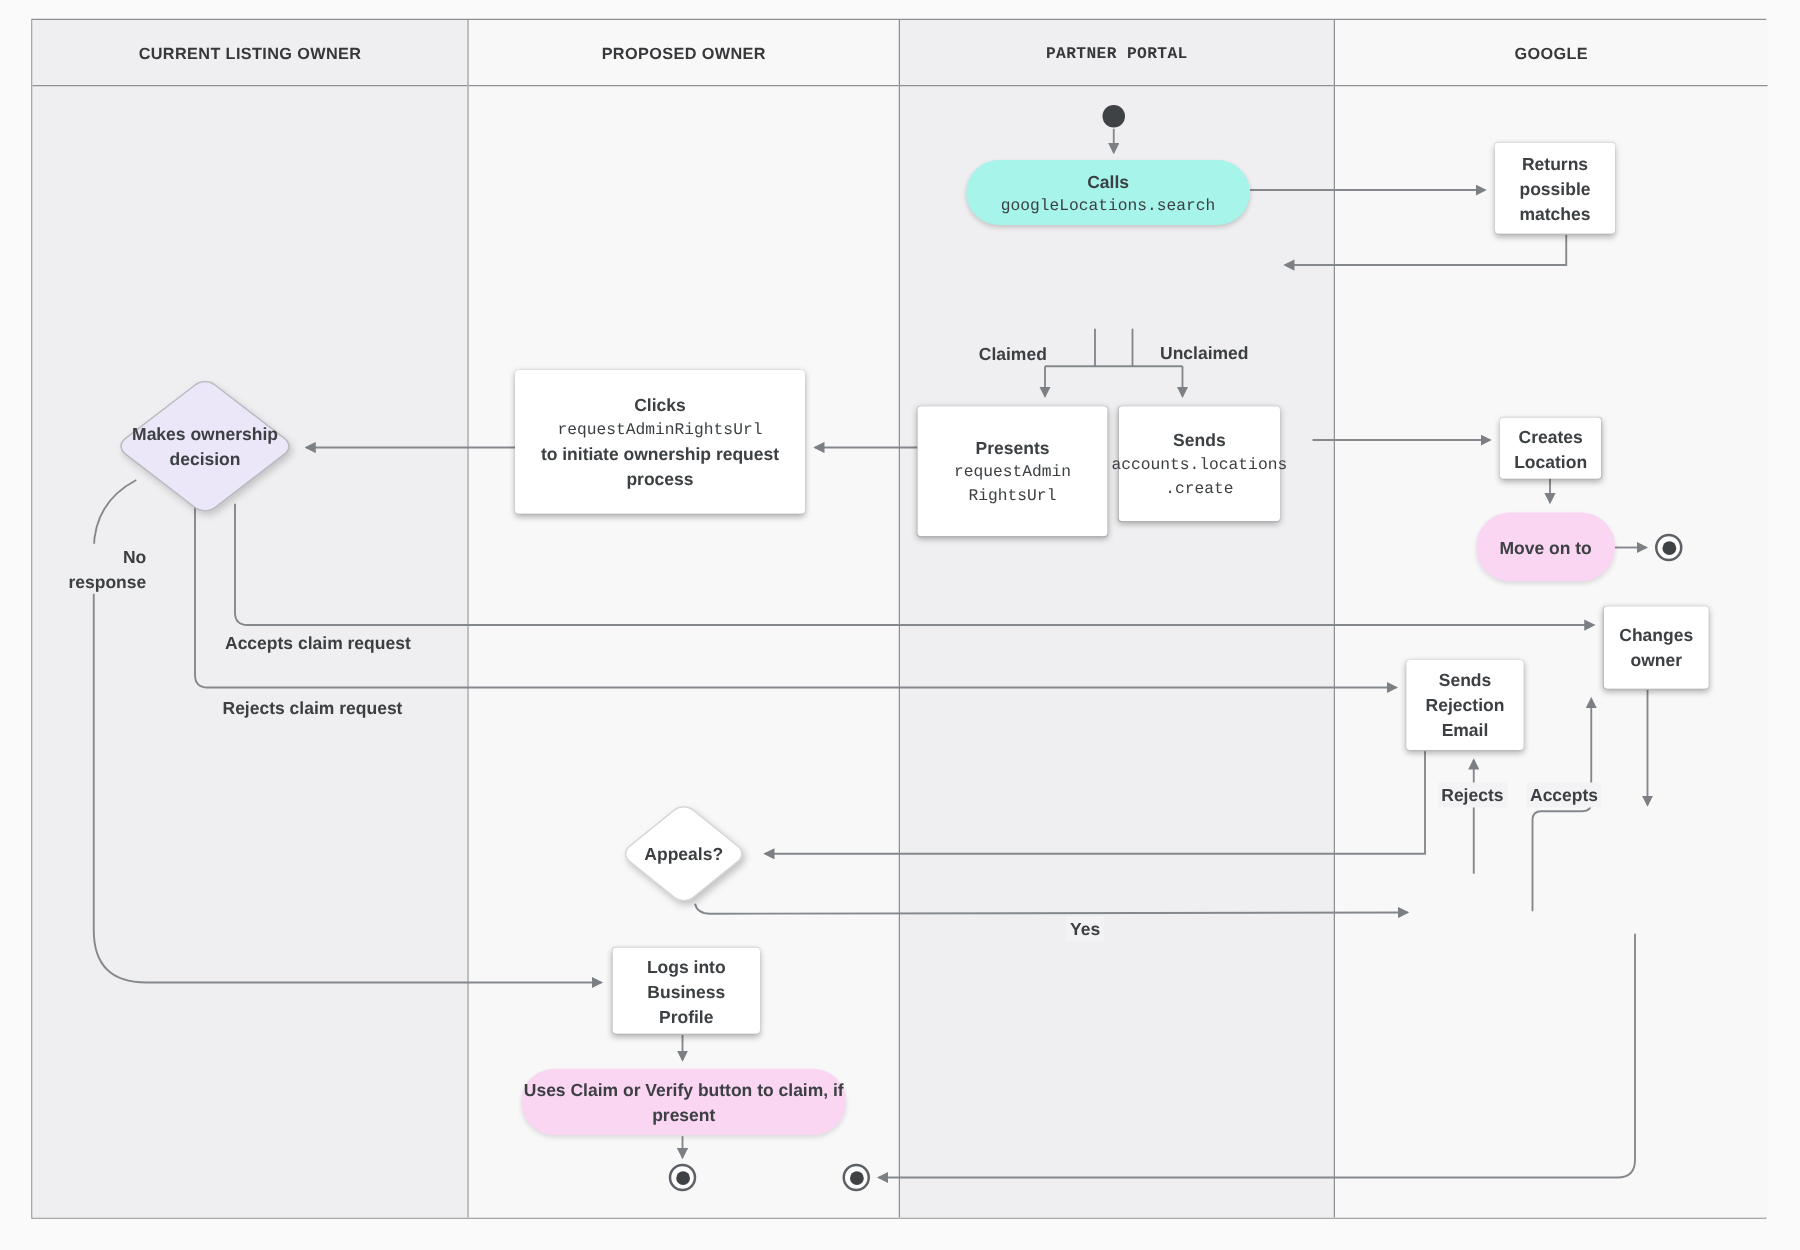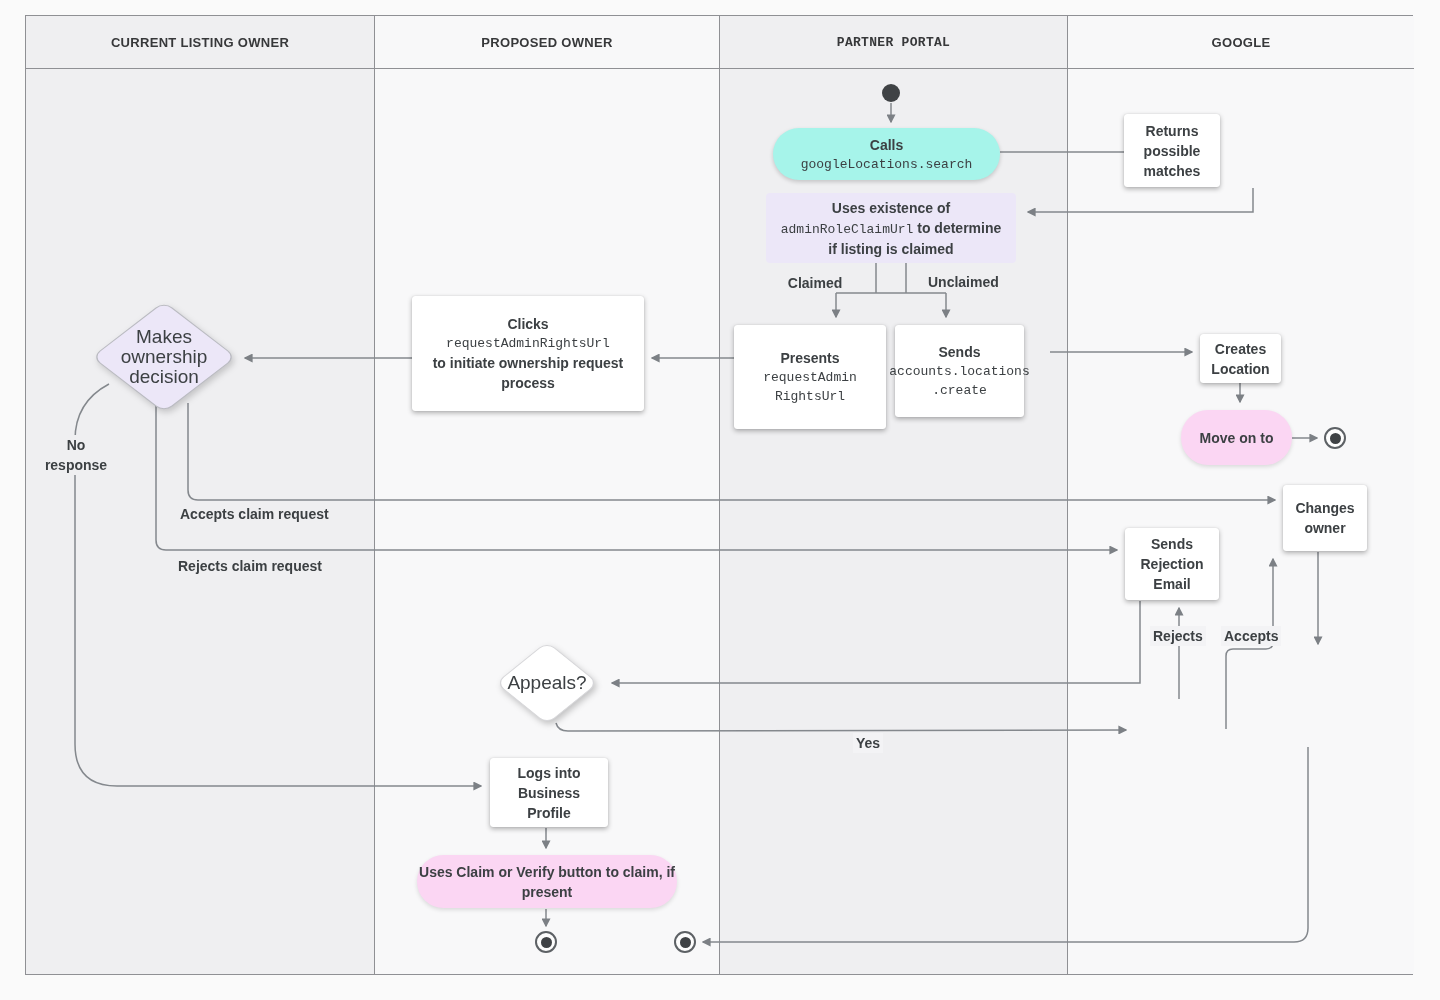--- a/index.html
+++ b/index.html
@@ -33,41 +33,41 @@
   .pill-pink{background:var(--pink_pill,#fbd6f3);border-radius:27px;box-shadow:0 2px 4px rgba(0,0,0,.12);}
   .circle-pink{background:var(--pink_circle,#f9cfee);border-radius:50%;box-shadow:0 2px 4px rgba(0,0,0,.12);padding:6px;}
   .soft{background:var(--lavender,#ece7f8);border-radius:4px;padding:4px 10px;}
   .code{font-family:"Liberation Mono",monospace;font-weight:400;font-size:13px;line-height:19px;}
 
   
   .diamond{position:absolute;}
   .diamond .shape{position:absolute;left:50%;top:50%;border-radius:9px;
     border:1px solid var(--shape_border,#b9bac0);box-sizing:border-box;}
   .diamond .dlabel{position:absolute;inset:0;display:flex;align-items:center;justify-content:center;
-    text-align:center;font-size:19px;line-height:20px;font-weight:400;}
+    text-align:center;font-size:14px;line-height:20px;font-weight:700;}
   .diamond.lav .shape{background:var(--lavender,#ece7f8);}
   .diamond.white{filter:drop-shadow(2px 3px 3px rgba(0,0,0,.22));}
   .diamond.white .shape{background:#fff;border-color:#d6d6d9;}
   .diamond.shadow{filter:drop-shadow(2px 3px 3px rgba(0,0,0,.18));}
 
   
   .startdot{position:absolute;width:18px;height:18px;border-radius:50%;background:var(--dot,#3f4245);}
   .endnode{position:absolute;width:22px;height:22px;border-radius:50%;background:#fdfdfd;
     border:2px solid #5d6165;box-sizing:border-box;display:flex;align-items:center;justify-content:center;}
   .endnode .dot{width:11px;height:11px;border-radius:50%;background:var(--dot,#3f4245);}
 
   
   .elabel{position:absolute;font-size:14px;font-weight:700;line-height:20px;color:var(--text,#3c4043);}
   .mask-dark{background:var(--lane_dark,#efeff1);}
   .mask-light{background:#f3f3f5;padding:0 3px;}
 
   
   #n-start{left:882px;top:84px;}
   #n-calls{left:773px;top:128px;width:227px;height:52px;}
-  #n-returns{left:1124px;top:114px;width:96px;height:73px;}
+  #n-returns{left:1196px;top:114px;width:96px;height:73px;}
   #n-uses{left:766px;top:193px;width:250px;height:70px;}
   #n-presents{left:734px;top:325px;width:152px;height:104px;}
   #n-sendscreate{left:895px;top:325px;width:129px;height:92px;}
   #n-clicks{left:412px;top:296px;width:232px;height:115px;}
   #n-makes{left:91px;top:301px;width:146px;height:112px;}
   #n-makes .shape{width:79px;height:79px;transform:translate(-50%,-50%) scale(1.3,1) rotate(45deg);}
   #n-creates{left:1200px;top:334px;width:81px;height:49px;text-align:center;}
   #n-move{left:1181px;top:410px;width:111px;height:55px;}
   #n-end1{left:1324px;top:427px;}
   #n-changes{left:1283px;top:485px;width:84px;height:66px;}
@@ -76,23 +76,23 @@
   #n-appeals .shape{width:59px;height:59px;transform:translate(-50%,-50%) scale(1.24,1) rotate(45deg);}
   #n-reviews{left:1118px;top:697px;width:124px;height:100px;}
   #n-reviews .shape{width:71px;height:71px;transform:translate(-50%,-50%) scale(1.24,1) rotate(45deg);}
   #n-sendsacc{left:1264px;top:649px;width:106px;height:97px;}
   #n-logs{left:490px;top:758px;width:118px;height:69px;}
   #n-claim{left:417px;top:855px;width:260px;height:53px;}
   #n-end2{left:674px;top:931px;}
   #n-end3{left:535px;top:931px;}
 
   
-  #l-claimed{left:783px;top:273px;width:64px;text-align:center;}
+  #l-claimed{left:783px;top:273px;width:64px;text-align:left;}
   #l-unclaimed{left:928px;top:272px;width:86px;}
-  #l-norsp{left:35px;top:435px;width:82px;text-align:center;}
+  #l-norsp{left:35px;top:435px;width:82px;text-align:right;}
   #l-acceptsclaim{left:180px;top:504px;}
   #l-rejectsclaim{left:178px;top:556px;}
   #l-yes{left:853px;top:733px;text-align:center;}
   #l-rejects{left:1150px;top:626px;text-align:center;}
   #l-accepts{left:1221px;top:626px;text-align:center;}
 </style>
 </head>
 <body>
 
 <div id="stage">
@@ -148,25 +148,20 @@
 
   <div id="n-calls" class="node pill-teal">
     <div>Calls</div>
     <div class="code">googleLocations.search</div>
   </div>
 
   <div id="n-returns" class="node box">
     <div>Returns possible matches</div>
   </div>
 
-  <div id="n-uses" class="node soft">
-    <div><span>Uses existence of</span>
-      <span class="code">adminRoleClaimUrl</span>
-      <span>to determine if listing is claimed</span></div>
-  </div>
 
   <div id="n-presents" class="node box">
     <div>Presents</div>
     <div class="code">requestAdmin</div>
     <div class="code">RightsUrl</div>
   </div>
 
   <div id="n-sendscreate" class="node box">
     <div>Sends</div>
     <div class="code">accounts.locations</div>

